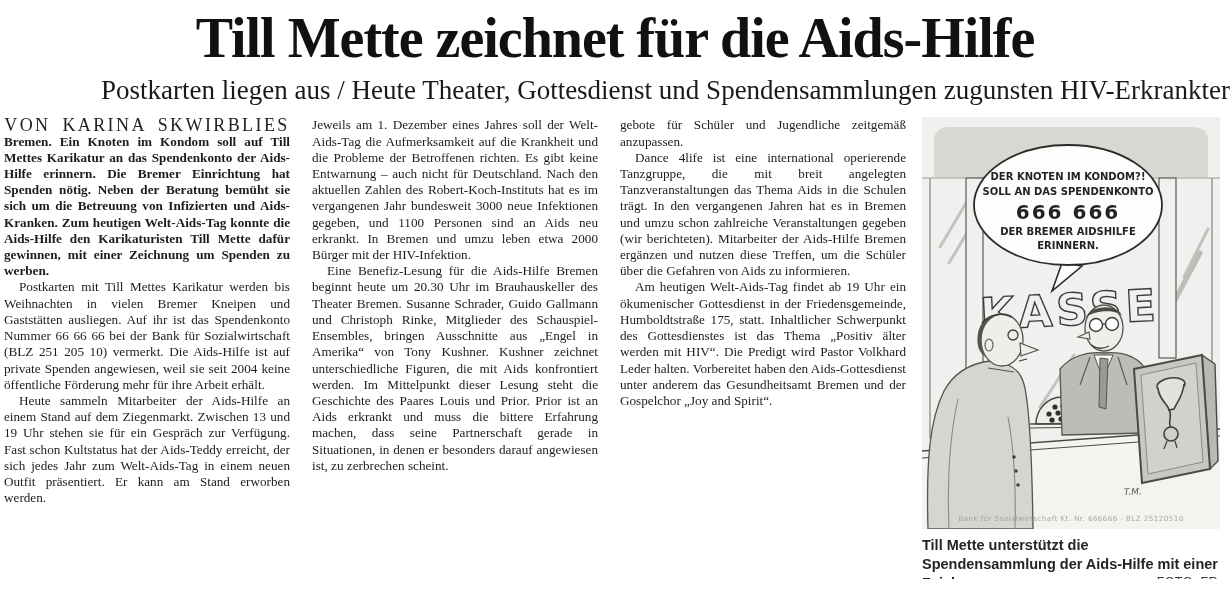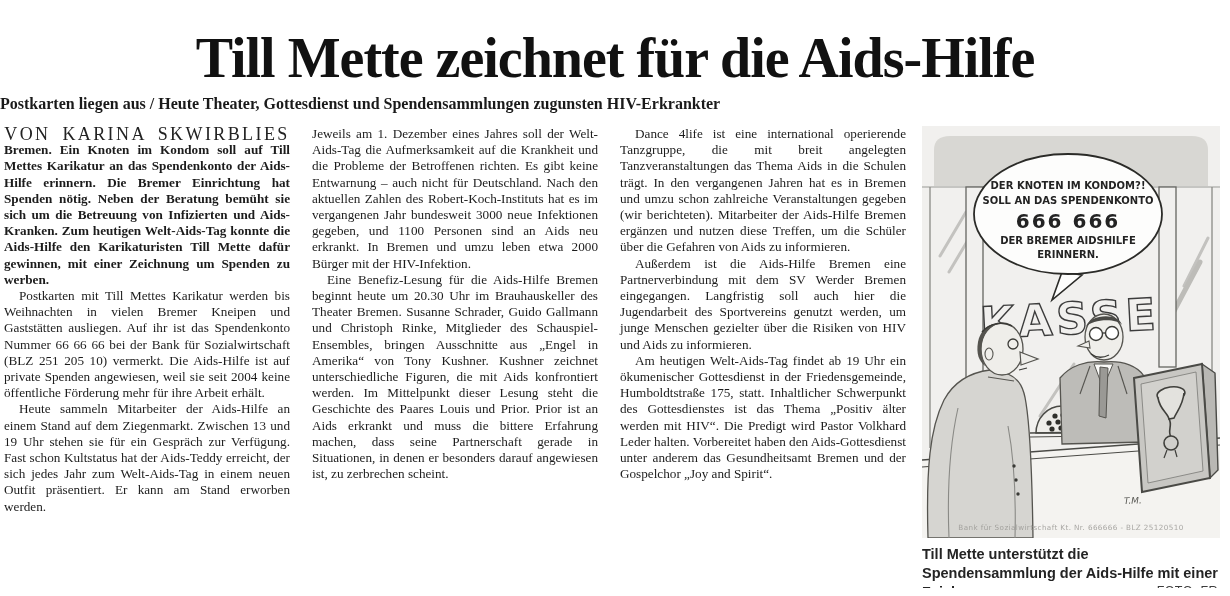--- a/index.html
+++ b/index.html
@@ -1,25 +1,25 @@
 <!DOCTYPE html>
 <html lang="de"><head>
 <meta charset="utf-8">
 <style>
   html,body{margin:0;padding:0;background:#ffffff;}
   body{width:1230px;height:596px;overflow:hidden;color:#1c1c1c;
        font-family:"Liberation Serif",serif;}
-  .page{position:relative;width:1230px;height:468px;margin-top:20px;}
+  .page{position:relative;width:1230px;height:468px;}
 
   .headline{margin:0;padding-top:10px;text-align:center;
     font-family:"Liberation Serif",serif;font-weight:bold;
     font-size:56px;line-height:1.02;letter-spacing:-1px;color:#111;}
-  .subheadline{margin:9px 0 0;text-align:left;
-    font-family:"Liberation Serif",serif;font-weight:bold;
-    font-size:16px;line-height:1.05;color:#1a1a1a;}
+  .subheadline{margin:9px 0 0;text-align:right;
+    font-family:"Liberation Serif",serif;font-weight:normal;
+    font-size:27px;line-height:1.05;color:#1a1a1a;}
 
   .cols{display:flex;align-items:flex-start;margin-top:13px;
         padding:0 8px 0 4px;height:462px;overflow:hidden;}
   .textcol{width:286px;margin-right:22px;text-align:justify;
     font-size:13.2px;line-height:16.2px;hyphens:auto;color:#1c1c1c;}
   .textcol:nth-child(3){margin-right:16px;}
   .textcol p{margin:0;text-indent:15px;}
   .textcol p.lead{font-weight:bold;text-indent:0;}
   .textcol p.no-indent{text-indent:0;}
   .byline{font-size:18px;letter-spacing:2.4px;word-spacing:5px;
@@ -61,22 +61,22 @@
       <p>Postkarten mit Till Mettes Karikatur werden bis Weihnachten in vielen Bremer Kneipen und Gaststätten ausliegen. Auf ihr ist das Spendenkonto Nummer 66 66 66 bei der Bank für Sozialwirtschaft (BLZ 251 205 10) vermerkt. Die Aids-Hilfe ist auf private Spenden angewiesen, weil sie seit 2004 keine öffentliche Förderung mehr für ihre Arbeit erhält.</p>
       <p>Heute sammeln Mitarbeiter der Aids-Hilfe an einem Stand auf dem Ziegenmarkt. Zwischen 13 und 19 Uhr stehen sie für ein Gespräch zur Verfügung. Fast schon Kultstatus hat der Aids-Teddy erreicht, der sich jedes Jahr zum Welt-Aids-Tag in einem neuen Outfit präsentiert. Er kann am Stand erworben werden.</p>
     </div>
 
     <div class="textcol">
       <p class="no-indent">Jeweils am 1. Dezember eines Jahres soll der Welt-Aids-Tag die Aufmerksamkeit auf die Krankheit und die Probleme der Betroffenen richten. Es gibt keine Entwarnung – auch nicht für Deutschland. Nach den aktuellen Zahlen des Robert-Koch-Instituts hat es im vergangenen Jahr bundesweit 3000 neue Infektionen gegeben, und 1100 Personen sind an Aids neu erkrankt. In Bremen und umzu leben etwa 2000 Bürger mit der HIV-Infektion.</p>
       <p>Eine Benefiz-Lesung für die Aids-Hilfe Bremen beginnt heute um 20.30 Uhr im Brauhauskeller des Theater Bremen. Susanne Schrader, Guido Gallmann und Christoph Rinke, Mitglieder des Schauspiel-Ensembles, bringen Ausschnitte aus „Engel in Amerika“ von Tony Kushner. Kushner zeichnet unterschiedliche Figuren, die mit Aids konfrontiert werden. Im Mittelpunkt dieser Lesung steht die Geschichte des Paares Louis und Prior. Prior ist an Aids erkrankt und muss die bittere Erfahrung machen, dass seine Partnerschaft gerade in Situationen, in denen er besonders darauf angewiesen ist, zu zerbrechen scheint.</p>
     </div>
 
     <div class="textcol">
+      <p class="no-indent">gebote für Schüler und Jugendliche zeitgemäß anzupassen.</p>
       <p>Dance 4life ist eine international operierende Tanzgruppe, die mit breit angelegten Tanzveranstaltungen das Thema Aids in die Schulen trägt. In den vergangenen Jahren hat es in Bremen und umzu schon zahlreiche Veranstaltungen gegeben (wir berichteten). Mitarbeiter der Aids-Hilfe Bremen ergänzen und nutzen diese Treffen, um die Schüler über die Gefahren von Aids zu informieren.</p>
-      <p>Außerdem ist die Aids-Hilfe Bremen eine Partnerverbindung mit dem SV Werder Bremen eingegangen. Langfristig soll auch hier die Jugendarbeit des Sportvereins genutzt werden, um junge Menschen gezielter über die Risiken von HIV und Aids zu informieren.</p>
       <p>Am heutigen Welt-Aids-Tag findet ab 19 Uhr ein ökumenischer Gottesdienst in der Friedensgemeinde, Humboldtstraße 175, statt. Inhaltlicher Schwerpunkt des Gottesdienstes ist das Thema „Positiv älter werden mit HIV“. Die Predigt wird Pastor Volkhard Leder halten. Vorbereitet haben den Aids-Gottesdienst unter anderem das Gesundheitsamt Bremen und der Gospelchor „Joy and Spirit“.</p>
     </div>
 
     <div class="figurecol">
       <figure>
         <svg class="cartoon" width="298" height="412" viewBox="0 0 298 412" xmlns="http://www.w3.org/2000/svg">
 
           <rect x="0" y="0" width="298" height="412" fill="#f1f0ee"></rect>
 
           <path d="M28,10 h242 q16,0 16,14 v36 H12 v-36 q0,-14 16,-14 z" fill="#d8d7d3"></path>

